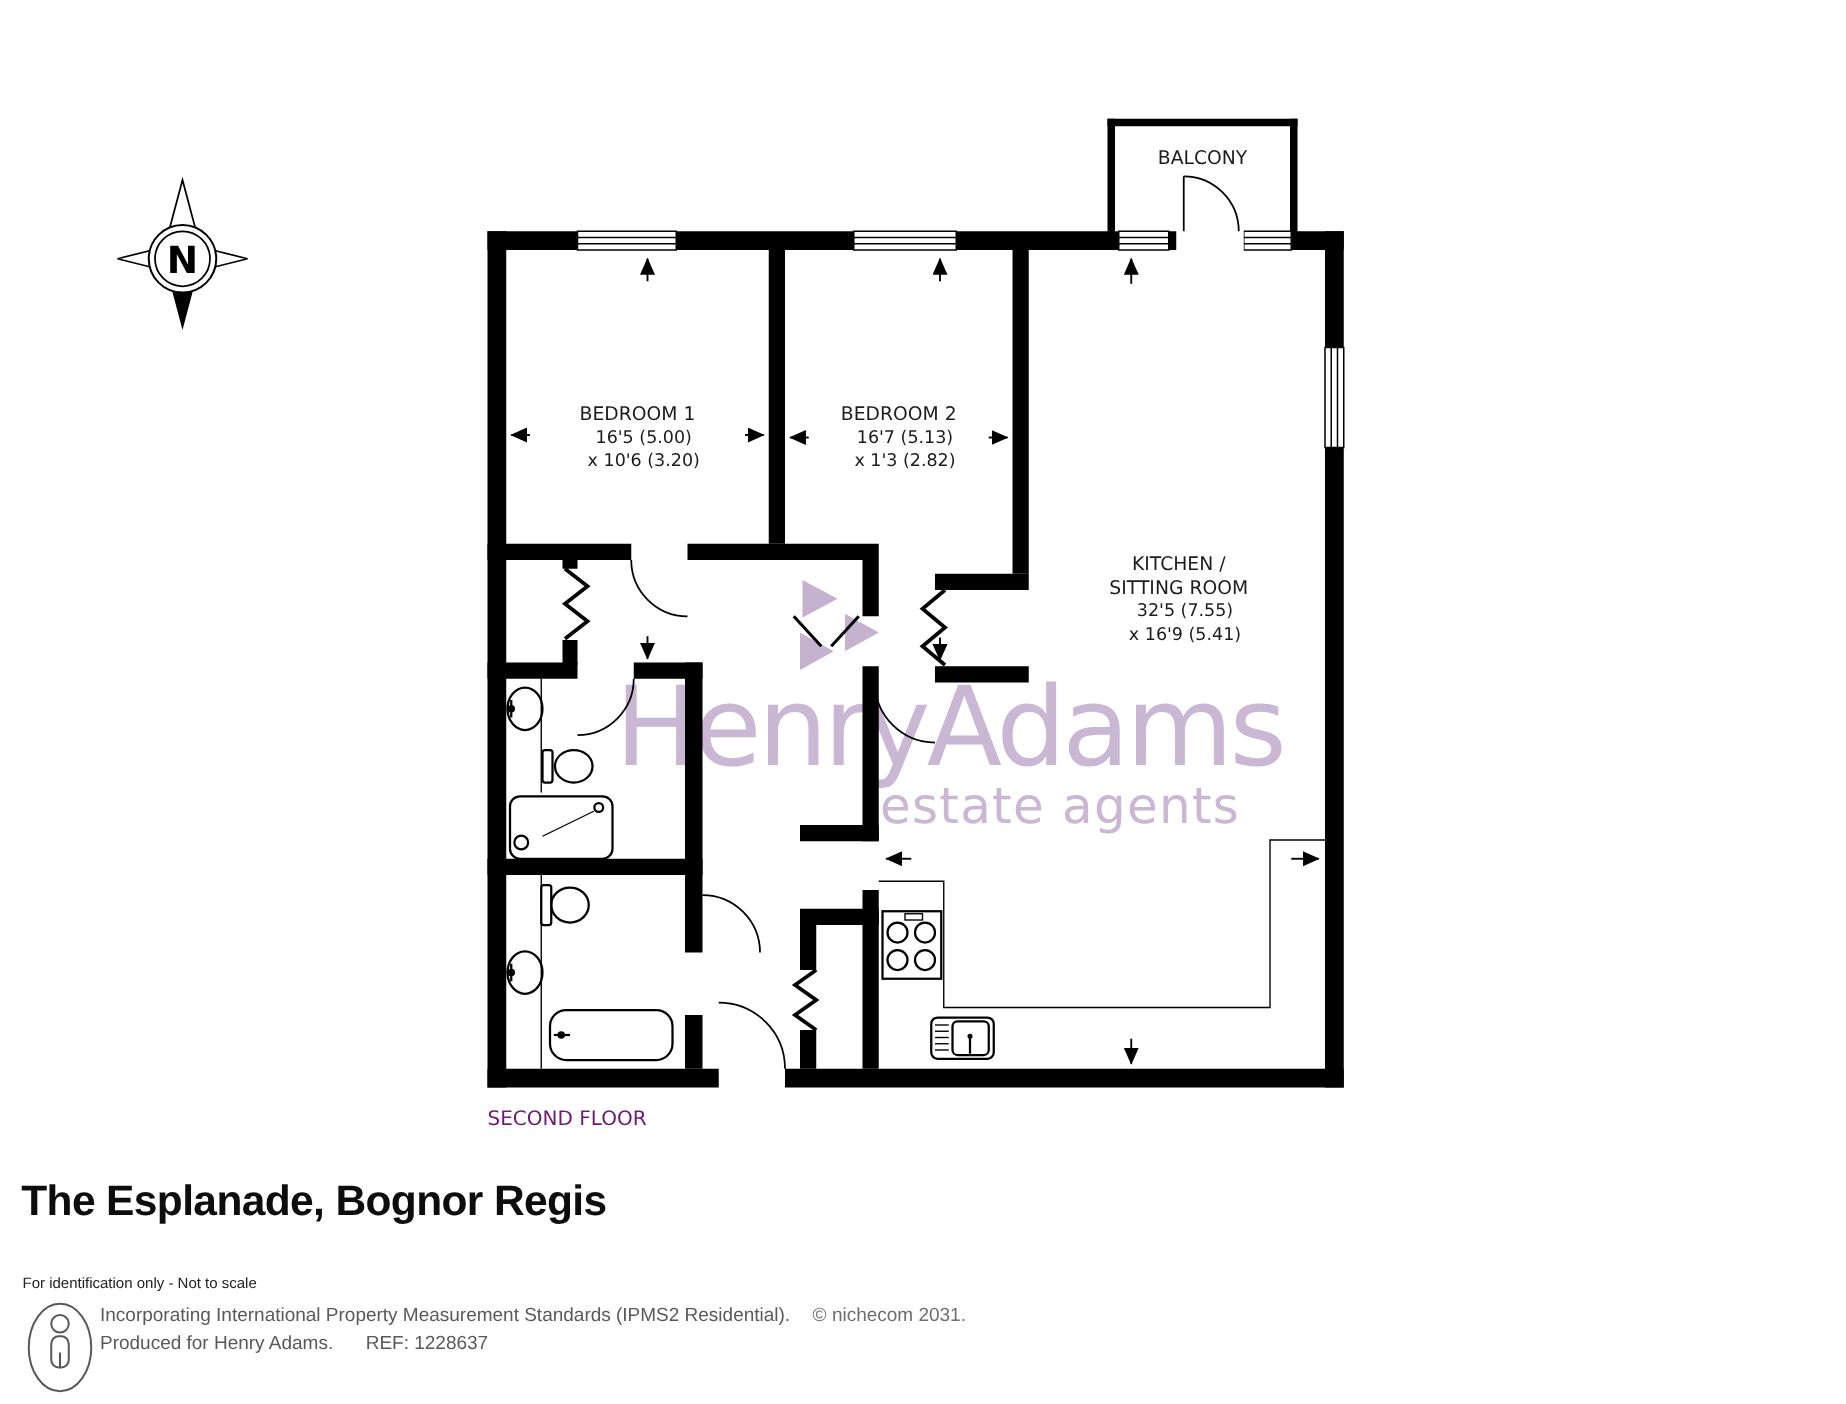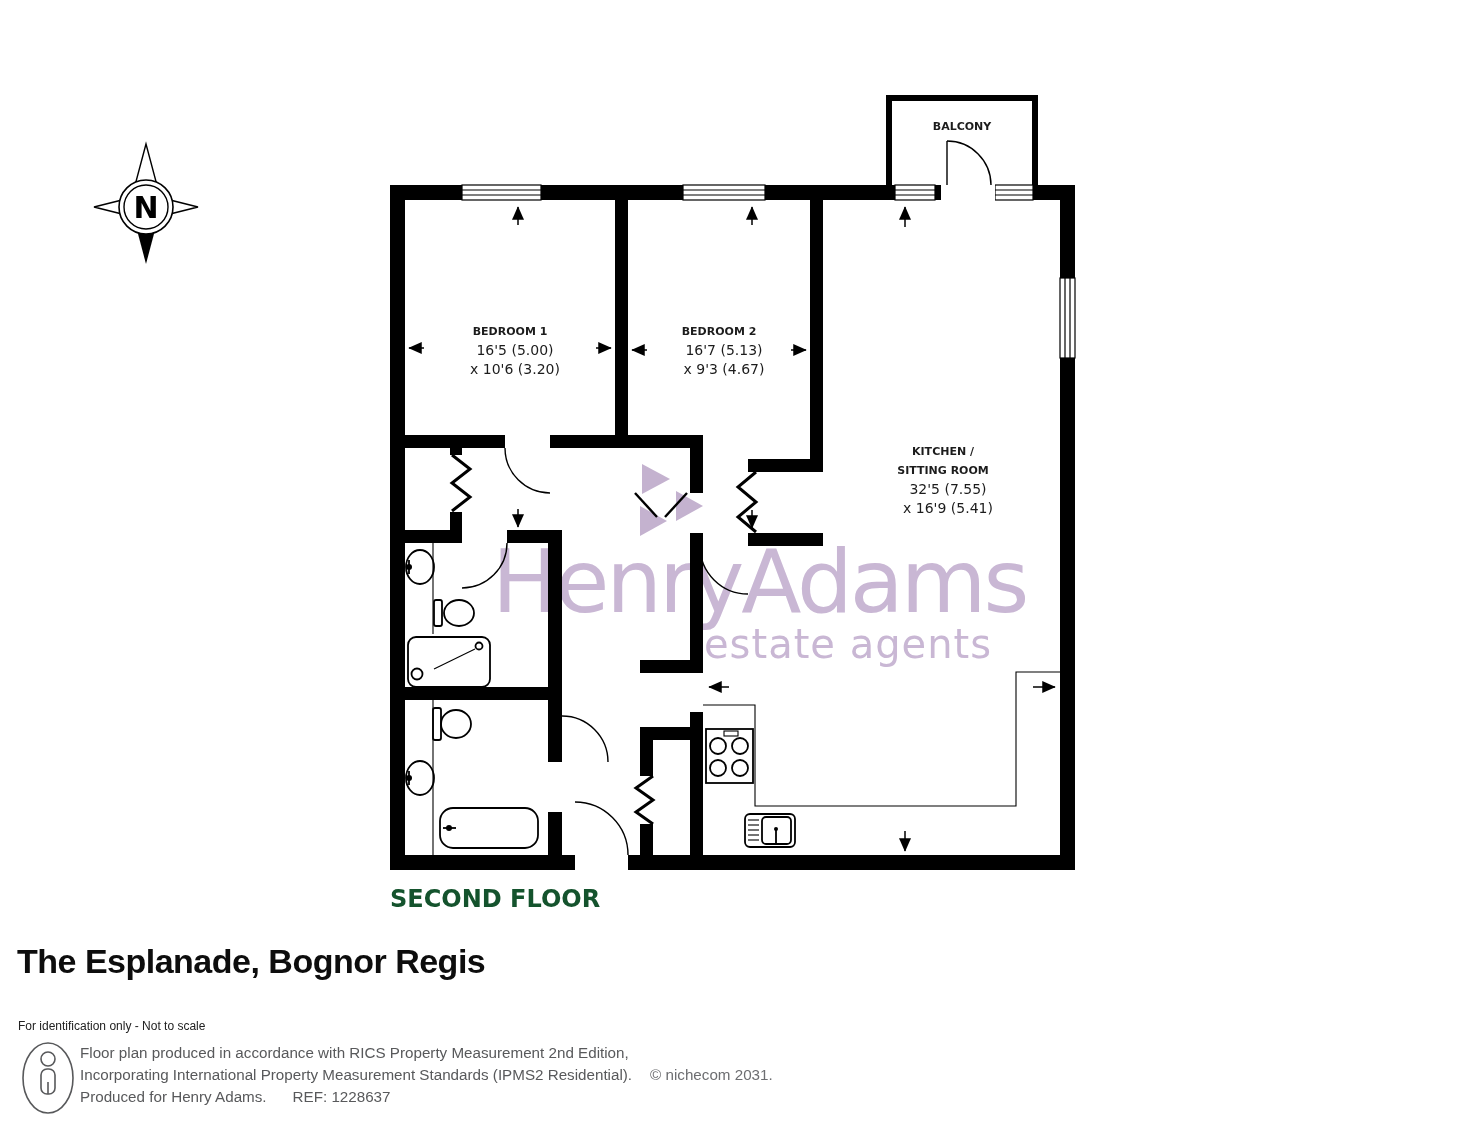--- a/index.html
+++ b/index.html
@@ -3,24 +3,24 @@
 <meta charset="utf-8">
 <style>
   html,body{margin:0;padding:0;background:#fff;}
   body{width:1477px;height:1123px;position:relative;overflow:hidden;
        font-family:"Liberation Sans", sans-serif;color:#111;}
   #stage{position:absolute;inset:0;}
   svg{position:absolute;left:0;top:0;}
   .abs{position:absolute;}
   .room-label{position:absolute;transform:translateX(-50%);text-align:center;
       font-family:"DejaVu Sans", sans-serif;color:#1c1c1c;white-space:nowrap;}
-  .room-name{font-weight:700;font-size:11px;line-height:19px;}
+  .room-name{font-weight:400;font-size:15px;line-height:19px;}
   .room-dim{font-weight:400;font-size:14px;line-height:18.5px;margin-left:10px;}
   .floor-label{position:absolute;left:390px;top:885px;
-      font-family:"DejaVu Sans", sans-serif;font-weight:700;font-size:24px;color:#14532d;}
+      font-family:"DejaVu Sans", sans-serif;font-weight:400;font-size:16px;color:#701a75;}
   .prop-title{position:absolute;left:17px;top:942px;font-weight:700;font-size:34px;
       letter-spacing:-0.5px;color:#0d0d0d;}
   .prop-area{position:absolute;left:18px;top:991px;font-size:23px;color:#0d0d0d;}
   .prop-disclaimer{position:absolute;left:18px;top:1019px;font-size:12px;color:#222;}
   .footer-text{position:absolute;left:80px;top:1042px;font-size:15.2px;color:#58595b;
       line-height:22px;}
   .footer-row{white-space:nowrap;}
   .copyright{margin-left:18px;color:#6d6e71;}
   .ref{margin-left:26px;}
   .wall{fill:#000;stroke:none;}
@@ -244,21 +244,21 @@
 
 <div class="room-label" style="left:510px;top:322px;">
   <div class="room-name">BEDROOM 1</div>
   <div class="room-dim">16'5 (5.00)</div>
   <div class="room-dim">x 10'6 (3.20)</div>
 </div>
 
 <div class="room-label" style="left:719px;top:322px;">
   <div class="room-name">BEDROOM 2</div>
   <div class="room-dim">16'7 (5.13)</div>
-  <div class="room-dim">x 9'3 (4.67)</div>
+  <div class="room-dim">x 1'3 (2.82)</div>
 </div>
 
 <div class="room-label" style="left:943px;top:442px;">
   <div class="room-name">KITCHEN /</div>
   <div class="room-name">SITTING ROOM</div>
   <div class="room-dim">32'5 (7.55)</div>
   <div class="room-dim">x 16'9 (5.41)</div>
 </div>
 
 <div class="floor-label">SECOND FLOOR</div>
@@ -267,21 +267,20 @@
 <div class="prop-disclaimer">For identification only - Not to scale</div>
 
 <svg class="abs" style="left:20px;top:1040px;" width="56" height="76" viewBox="0 0 56 76">
   <ellipse cx="28" cy="38" rx="25" ry="35" fill="none" stroke="#58595b" stroke-width="1.6"></ellipse>
   <circle cx="28" cy="19" r="7" fill="none" stroke="#58595b" stroke-width="1.6"></circle>
   <rect x="21" y="29" width="14" height="25" rx="6" fill="none" stroke="#58595b" stroke-width="1.6"></rect>
   <line x1="28" y1="42" x2="28" y2="54" stroke="#58595b" stroke-width="1.6"></line>
 </svg>
 
 <div class="footer-text">
-  <div class="footer-row">Floor plan produced in accordance with RICS Property Measurement 2nd Edition,</div>
   <div class="footer-row">
     <span>Incorporating International Property Measurement Standards (IPMS2 Residential).</span><span class="copyright">© nichecom 2031.</span>
   </div>
   <div class="footer-row">
     <span>Produced for Henry Adams.</span><span class="ref">REF: 1228637</span>
   </div>
 </div>
 
 </div>
 

